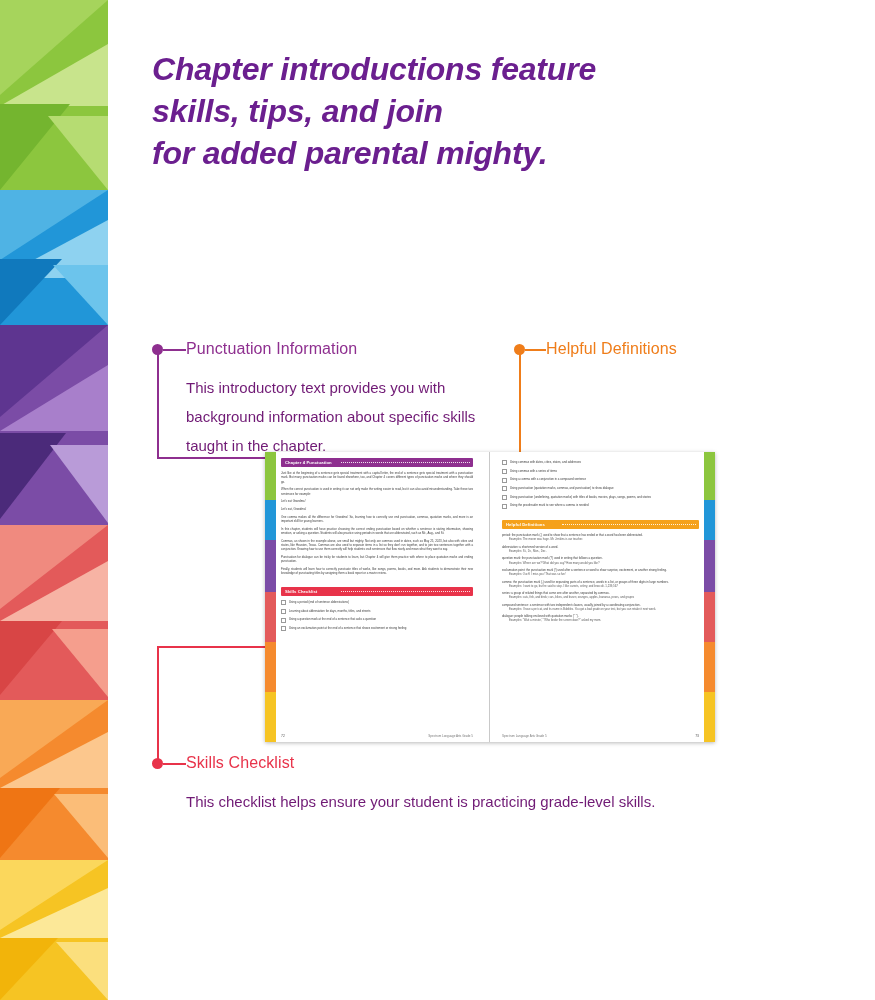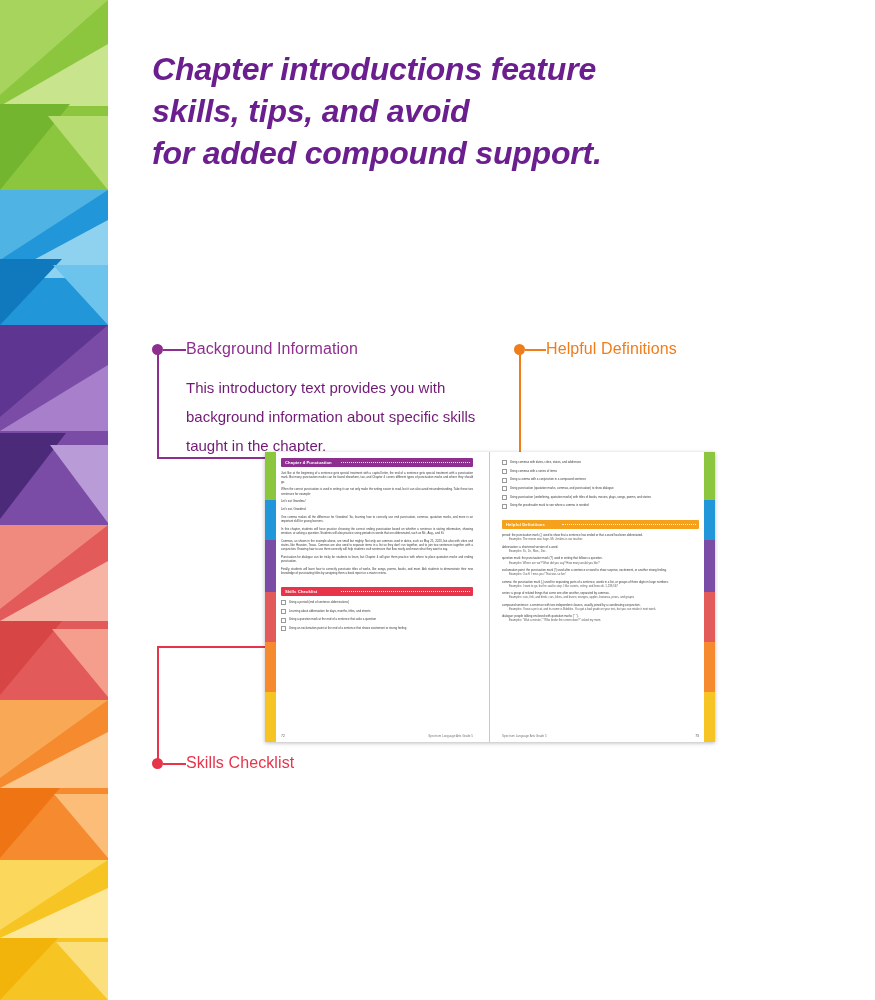--- a/index.html
+++ b/index.html
@@ -208,47 +208,48 @@
   <div class="strip-band" style="top:860px;height:140px;background:#f6c423;">
     <div class="tri" style="border-left:108px solid #fbd75c;border-bottom:70px solid transparent;top:0;left:0;"></div>
     <div class="tri" style="border-right:108px solid #fce898;border-top:50px solid transparent;top:28px;left:0;"></div>
     <div class="tri" style="border-left:58px solid #f2b40a;border-bottom:62px solid transparent;top:78px;left:0;"></div>
     <div class="tri" style="border-right:52px solid #fbdf7d;border-bottom:58px solid transparent;top:82px;left:56px;"></div>
   </div>
 </div>
 
 <div class="headline">
   <div>Chapter introductions feature</div>
-  <div>skills, tips, and avoid</div>
-  <div>for added compound support.</div>
+  <div>skills, tips, and join</div>
+  <div>for added parental mighty.</div>
 </div>
 
 <div class="dot" style="left:152px;top:344px;background:#8e2f8f;"></div>
 <div class="conn" style="left:163px;top:349px;width:23px;height:2px;background:#8e2f8f;"></div>
 <div class="conn" style="left:157px;top:349px;width:2px;height:110px;background:#8e2f8f;"></div>
 <div class="conn" style="left:157px;top:457px;width:110px;height:2px;background:#8e2f8f;"></div>
 <div id="callout-bg">
-  <p class="callout-title">Background Information</p>
+  <p class="callout-title">Punctuation Information</p>
   <p class="callout-body">This introductory text provides you with background information about specific skills taught in the chapter.</p>
 </div>
 
 <div class="dot" style="left:514px;top:344px;background:#ef7d1a;"></div>
 <div class="conn" style="left:525px;top:349px;width:21px;height:2px;background:#ef7d1a;"></div>
 <div class="conn" style="left:519px;top:349px;width:2px;height:198px;background:#ef7d1a;"></div>
 <div class="conn" style="left:519px;top:545px;width:42px;height:2px;background:#ef7d1a;"></div>
 <div id="callout-hd">
   <p class="callout-title">Helpful Definitions</p>
 </div>
 
 <div class="dot" style="left:152px;top:758px;background:#e8334a;"></div>
 <div class="conn" style="left:163px;top:763px;width:23px;height:2px;background:#e8334a;"></div>
 <div class="conn" style="left:157px;top:646px;width:2px;height:118px;background:#e8334a;"></div>
 <div class="conn" style="left:157px;top:646px;width:113px;height:2px;background:#e8334a;"></div>
 <div id="callout-sk">
   <p class="callout-title">Skills Checklist</p>
+  <p class="callout-body">This checklist helps ensure your student is practicing grade-level skills.</p>
 </div>
 
 <div class="spread">
 
   <div class="page left">
     <div class="page-edge l">
       <div class="edge-band" style="top:0;height:48px;background:#8cc63e;"></div>
       <div class="edge-band" style="top:48px;height:40px;background:#2196d8;"></div>
       <div class="edge-band" style="top:88px;height:52px;background:#7b4ca6;"></div>
       <div class="edge-band" style="top:140px;height:50px;background:#e35a5a;"></div>

